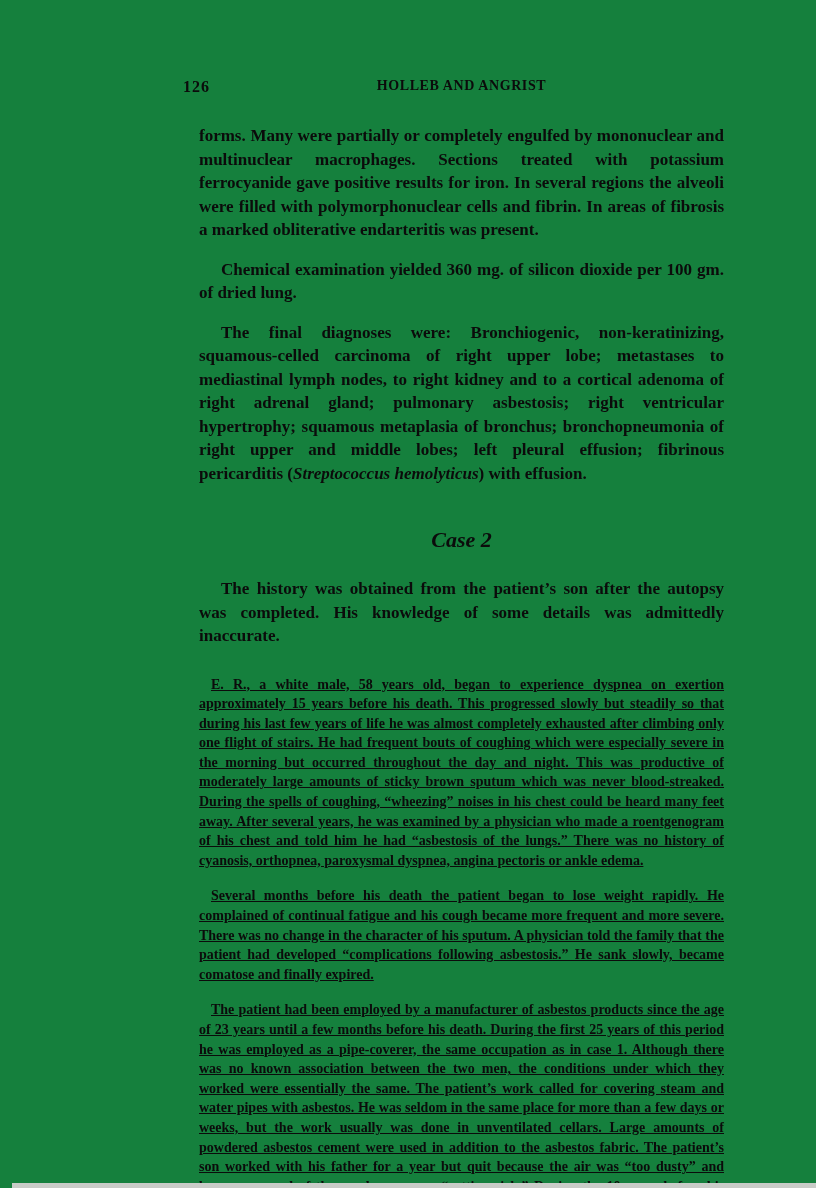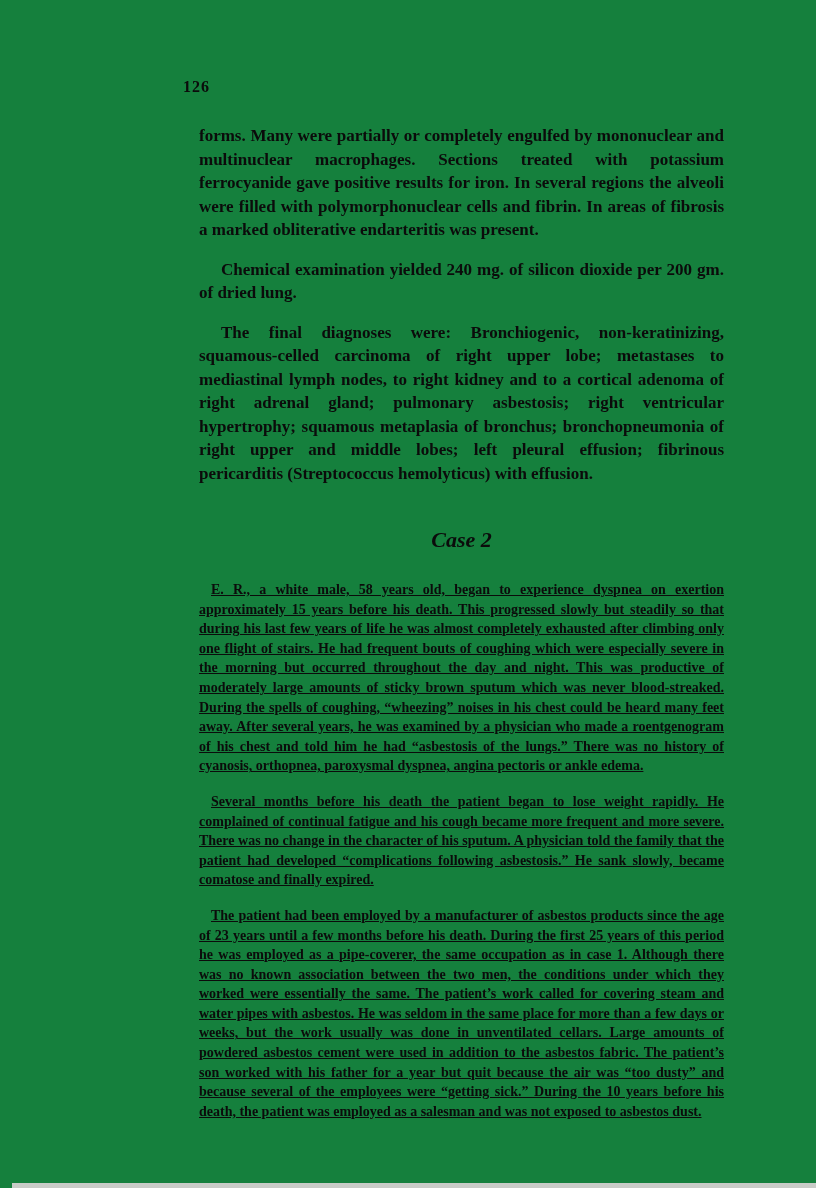--- a/index.html
+++ b/index.html
@@ -65,48 +65,51 @@
   }
   .small {
     font-size: 14px;
     line-height: 19.6px;
     text-decoration: underline;
   }
   .indent-sm {
     text-indent: 12px;
   }
   .italic {
+    font-style: italic;
   }
   .scan-edge {
     position: absolute;
     left: 12px;
     right: 0;
     bottom: 0;
     height: 5px;
     background: #c9ccc8;
   }
 </style>
 </head>
 <body>
 
 <div class="page">
   <div class="text-block">
 
     <div class="header">
       <span class="page-num">126</span>
+      <span class="running-head">HOLLEB AND ANGRIST</span>
     </div>
 
     <p class="main">forms. Many were partially or completely engulfed by mononuclear and multinuclear macrophages. Sections treated with potassium ferrocyanide gave positive results for iron. In several regions the alveoli were filled with polymorphonuclear cells and fibrin. In areas of fibrosis a marked obliterative endarteritis was present.</p>
 
-    <p class="main indent">Chemical examination yielded 240 mg. of silicon dioxide per 200 gm. of dried lung.</p>
+    <p class="main indent">Chemical examination yielded 360 mg. of silicon dioxide per 100 gm. of dried lung.</p>
 
     <p class="main indent"><span>The final diagnoses were: Bronchiogenic, non-keratinizing, squamous-celled carcinoma of right upper lobe; metastases to mediastinal lymph nodes, to right kidney and to a cortical adenoma of right adrenal gland; pulmonary asbestosis; right ventricular hypertrophy; squamous metaplasia of bronchus; bronchopneumonia of right upper and middle lobes; left pleural effusion; fibrinous pericarditis (</span><span class="italic">Streptococcus hemolyticus</span><span>) with effusion.</span></p>
 
     <h2 class="case-heading">Case 2</h2>
 
+    <p class="main indent">The history was obtained from the patient’s son after the autopsy was completed. His knowledge of some details was admittedly inaccurate.</p>
 
     <div class="small-block">
       <p class="small indent-sm">E. R., a white male, 58 years old, began to experience dyspnea on exertion approximately 15 years before his death. This progressed slowly but steadily so that during his last few years of life he was almost completely exhausted after climbing only one flight of stairs. He had frequent bouts of coughing which were especially severe in the morning but occurred throughout the day and night. This was productive of moderately large amounts of sticky brown sputum which was never blood-streaked. During the spells of coughing, “wheezing” noises in his chest could be heard many feet away. After several years, he was examined by a physician who made a roentgenogram of his chest and told him he had “asbestosis of the lungs.” There was no history of cyanosis, orthopnea, paroxysmal dyspnea, angina pectoris or ankle edema.</p>
       <p class="small indent-sm">Several months before his death the patient began to lose weight rapidly. He complained of continual fatigue and his cough became more frequent and more severe. There was no change in the character of his sputum. A physician told the family that the patient had developed “complications following asbestosis.” He sank slowly, became comatose and finally expired.</p>
       <p class="small indent-sm">The patient had been employed by a manufacturer of asbestos products since the age of 23 years until a few months before his death. During the first 25 years of this period he was employed as a pipe-coverer, the same occupation as in case 1. Although there was no known association between the two men, the conditions under which they worked were essentially the same. The patient’s work called for covering steam and water pipes with asbestos. He was seldom in the same place for more than a few days or weeks, but the work usually was done in unventilated cellars. Large amounts of powdered asbestos cement were used in addition to the asbestos fabric. The patient’s son worked with his father for a year but quit because the air was “too dusty” and because several of the employees were “getting sick.” During the 10 years before his death, the patient was employed as a salesman and was not exposed to asbestos dust.</p>
     </div>
 
   </div>
 
   <div class="scan-edge"></div>

